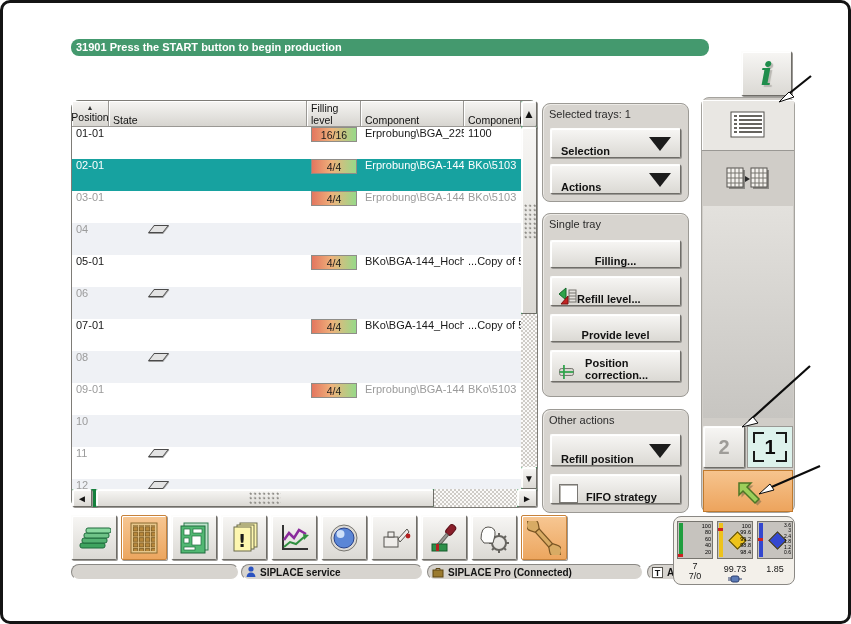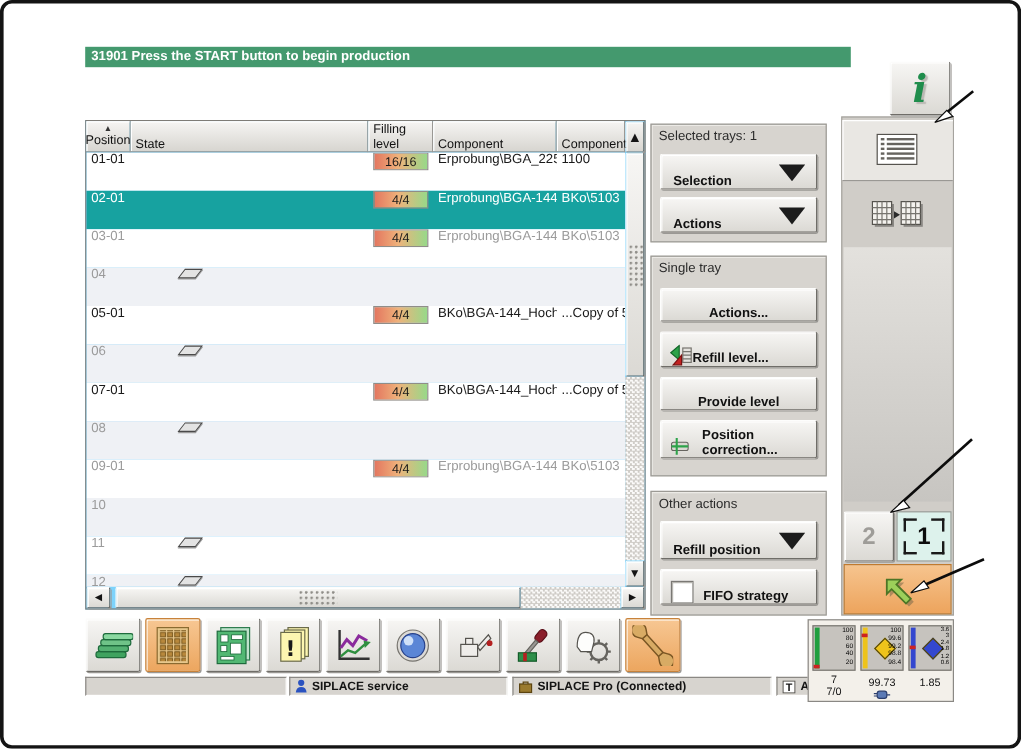--- a/index.html
+++ b/index.html
@@ -1,31 +1,31 @@
 <!DOCTYPE html>
 <html><head>
 <meta charset="utf-8">
 <style>
   html,body{margin:0;padding:0;background:#fff;}
   body{font-family:"Liberation Sans","DejaVu Sans",sans-serif;}
   .screen{position:relative;width:851px;height:624px;box-sizing:border-box;border:3px solid #141414;border-radius:10px;background:#fff;overflow:hidden;}
-  .abs{position:absolute;}
+  .abs{position:absolute;border-radius:8px;}
 
   
   .msgbar{left:68px;top:36px;width:638px;height:17px;background:#44996e;color:#fff;font-size:11px;font-weight:bold;line-height:17px;padding-left:5px;box-sizing:border-box;}
 
   
   .btn3d{background:linear-gradient(180deg,#f7f6f4,#dbd9d4);border:1px solid #6f6d68;border-top-color:#fdfdfc;border-left-color:#fdfdfc;box-shadow:inset 1px 1px 0 #fff, 1px 1px 0 #9a9894;border-radius:2px;box-sizing:border-box;cursor:pointer;}
 
   
   .info-btn{left:738px;top:48px;width:51px;height:45px;display:flex;align-items:center;justify-content:center;}
   .info-i{font-family:"DejaVu Serif","Liberation Serif",serif;font-style:italic;font-weight:bold;font-size:32px;color:#1f8d4c;text-shadow:2px 2px 1px #b9b7b2;}
 
   
-  .table-wrap{left:68px;top:97px;width:467px;height:408px;border:1px solid #7e7c77;background:#7dd3fc;box-sizing:border-box;}
+  .table-wrap{left:68px;top:97px;width:467px;height:408px;border:1px solid #7e7c77;background:#15803d;box-sizing:border-box;}
   .thead{position:absolute;top:0;left:0;height:26px;display:flex;width:465px;}
   .hcell{background:linear-gradient(180deg,#f6f5f3,#d7d5d0);border-right:1px solid #9a9894;border-bottom:1px solid #9a9894;box-shadow:inset 1px 1px 0 #fff;font-size:10.5px;color:#111;display:flex;align-items:flex-end;padding-left:4px;box-sizing:border-box;}
   .hcell.sorted{flex-direction:column;justify-content:center;align-items:center;padding-left:0;}
   .sortmark{font-size:7px;line-height:7px;color:#333;}
   .c-pos{width:37px;}.c-state{width:198px;}.c-fill{width:54px;}.c-comp{width:103px;}.c-comp2{width:57px;}
   .tbody{position:absolute;top:26px;left:0;width:449px;height:362px;overflow:hidden;}
   .trow{display:flex;height:32px;align-items:flex-start;font-size:11px;color:#1a1a1a;background:#fff;}
   .trow.alt{background:#eff1f5;}
   .trow.dim{color:#9b9b9b;}
   .trow.sel{background:#17a2a0;color:#fff;}
@@ -277,21 +277,21 @@
     </div>
     <div class="panel-btn dd-btn btn3d" style="top:60px;height:30px;">
       <span>Actions</span>
       <span class="dd-tri"></span>
     </div>
   </div>
 
   <div class="abs group g2">
     <div class="glabel">Single tray</div>
     <div class="panel-btn btn3d" style="top:26px;height:28px;">
-      <span>Actions...</span>
+      <span>Filling...</span>
     </div>
     <div class="panel-btn btn3d" style="top:62px;height:30px;justify-content:flex-start;padding-left:6px;">
       <svg width="20" height="18" viewBox="0 0 20 18">
         <rect x="12" y="3" width="7" height="12" fill="#e4e2de" stroke="#77756f"></rect>
         <line x1="12" y1="6" x2="19" y2="6" stroke="#77756f"></line>
           <line x1="12" y1="9" x2="19" y2="9" stroke="#77756f"></line>
           <line x1="12" y1="12" x2="19" y2="12" stroke="#77756f"></line>
         <polygon points="2,7 9,1 9,13" fill="#2da34a" stroke="#14682a"></polygon>
         <polygon points="11,9 4,17 11,17" fill="#c32222" stroke="#7a1010"></polygon>
       </svg>

